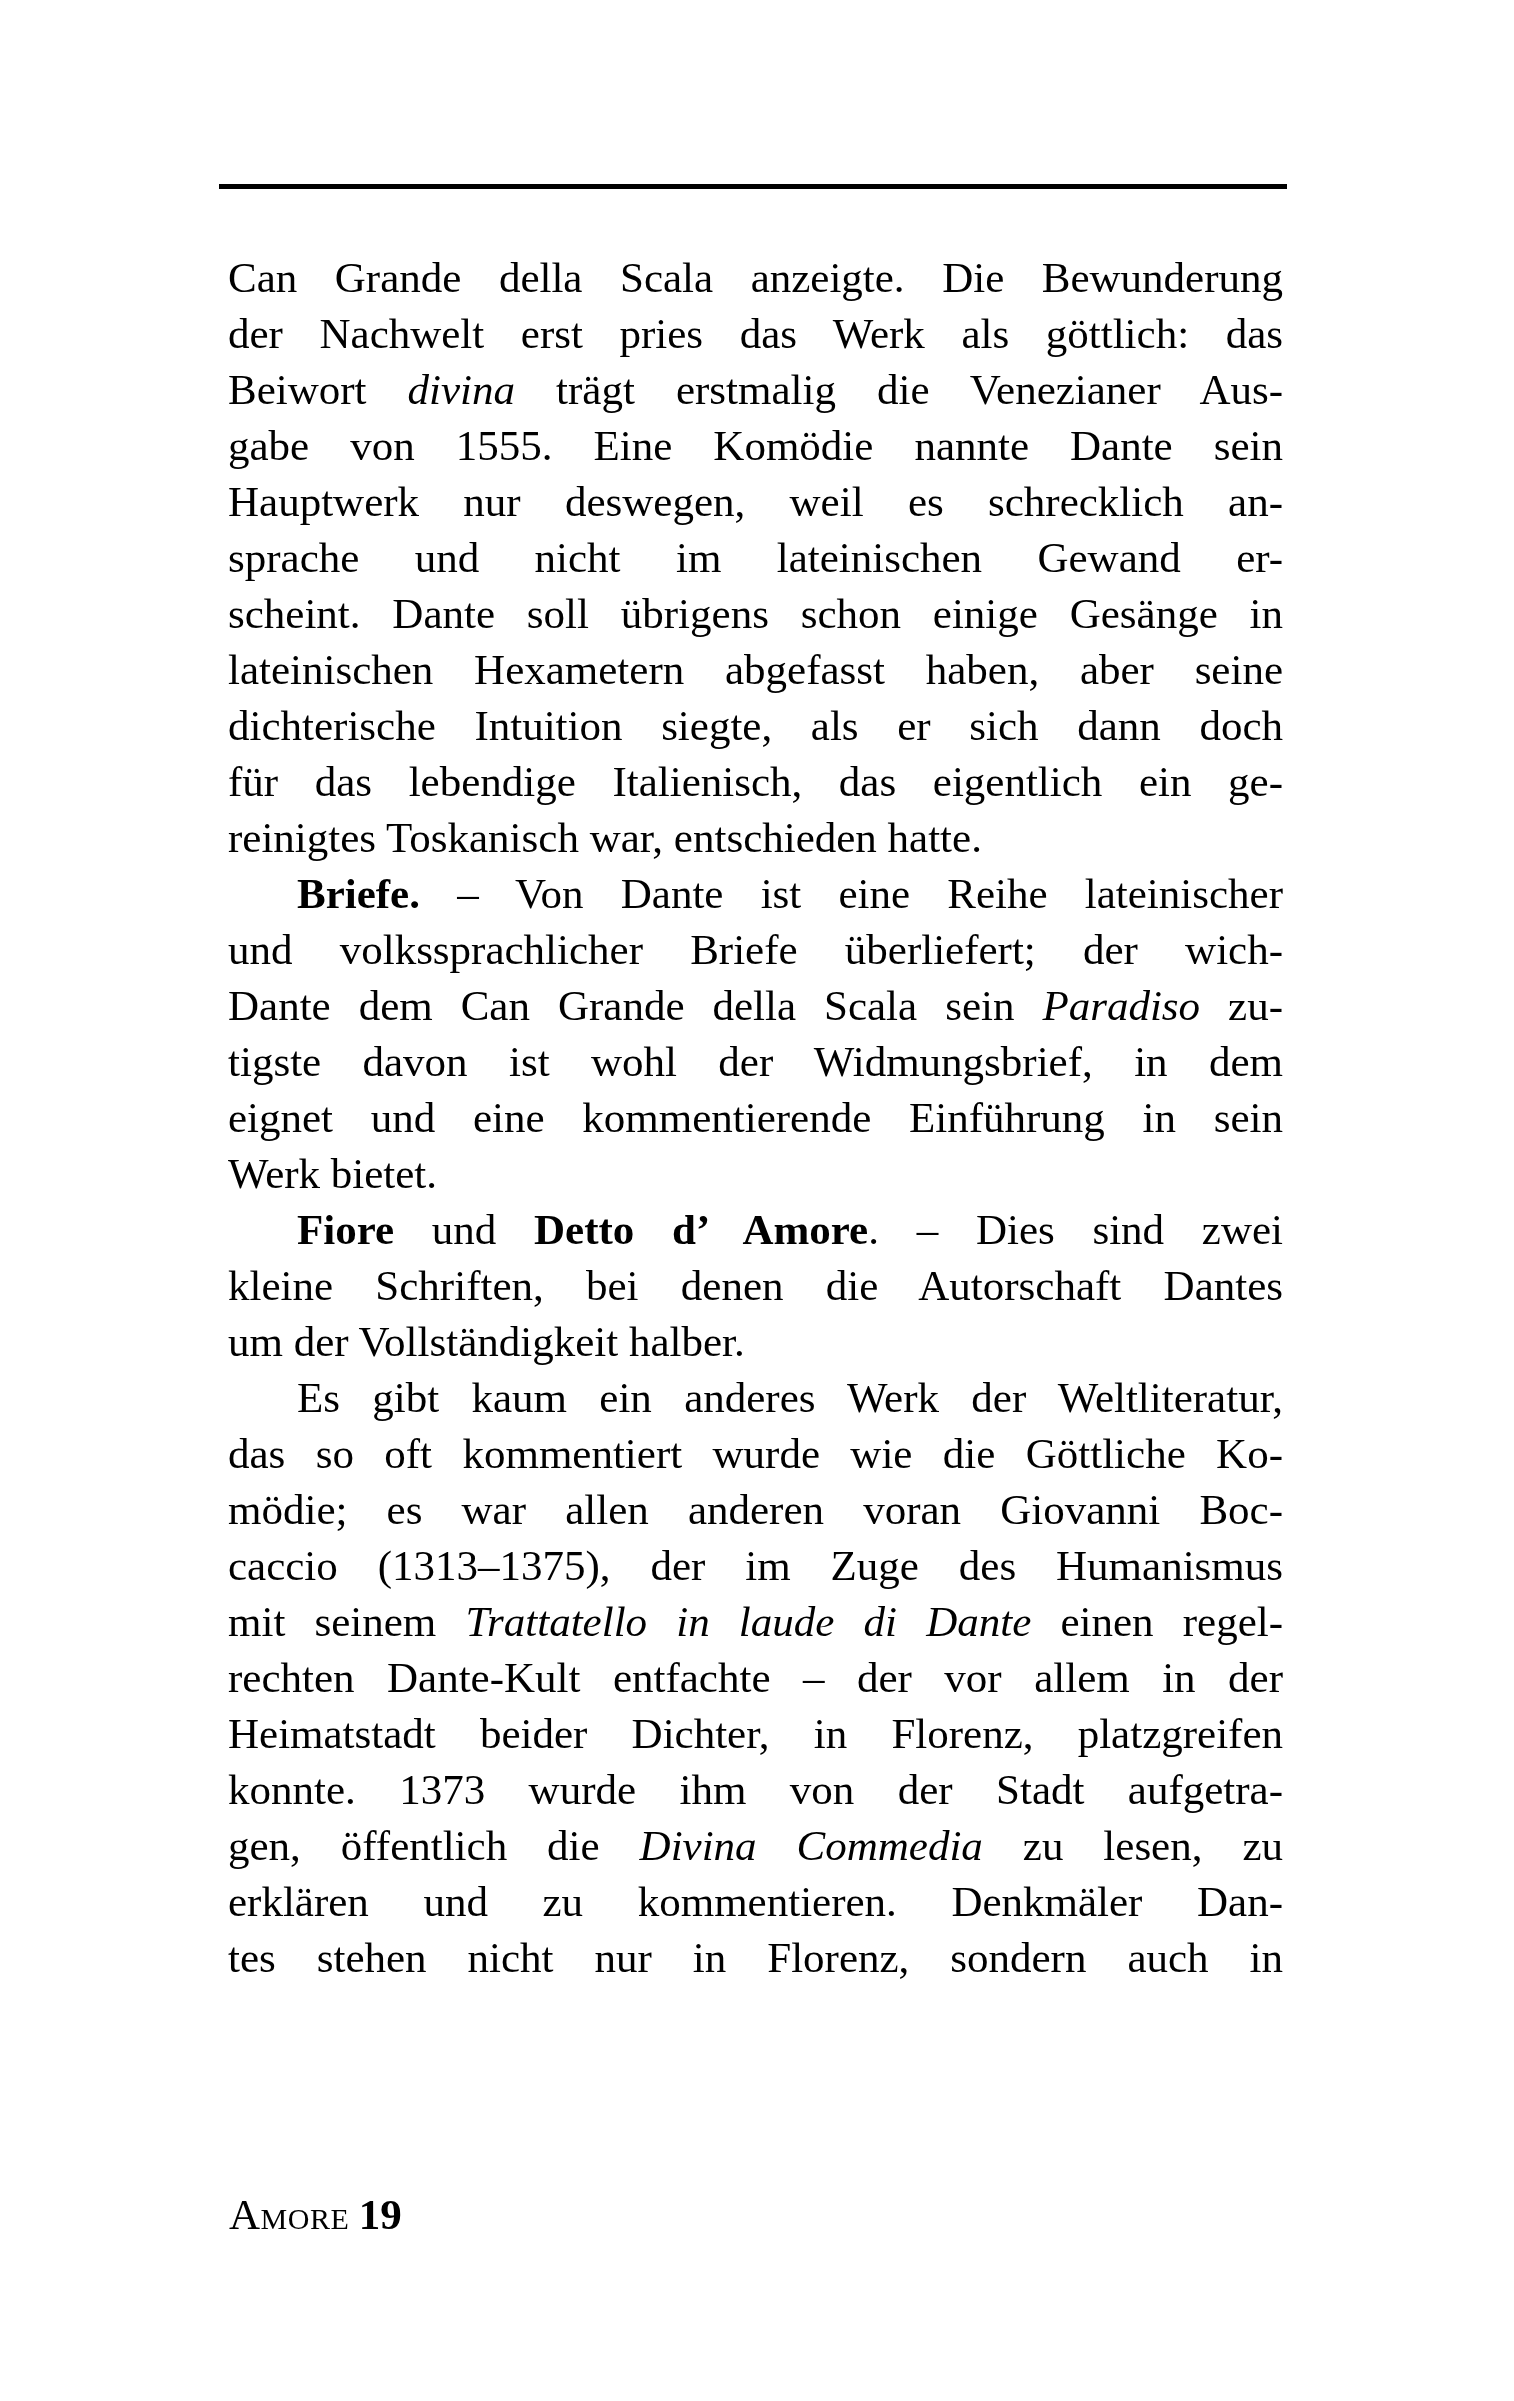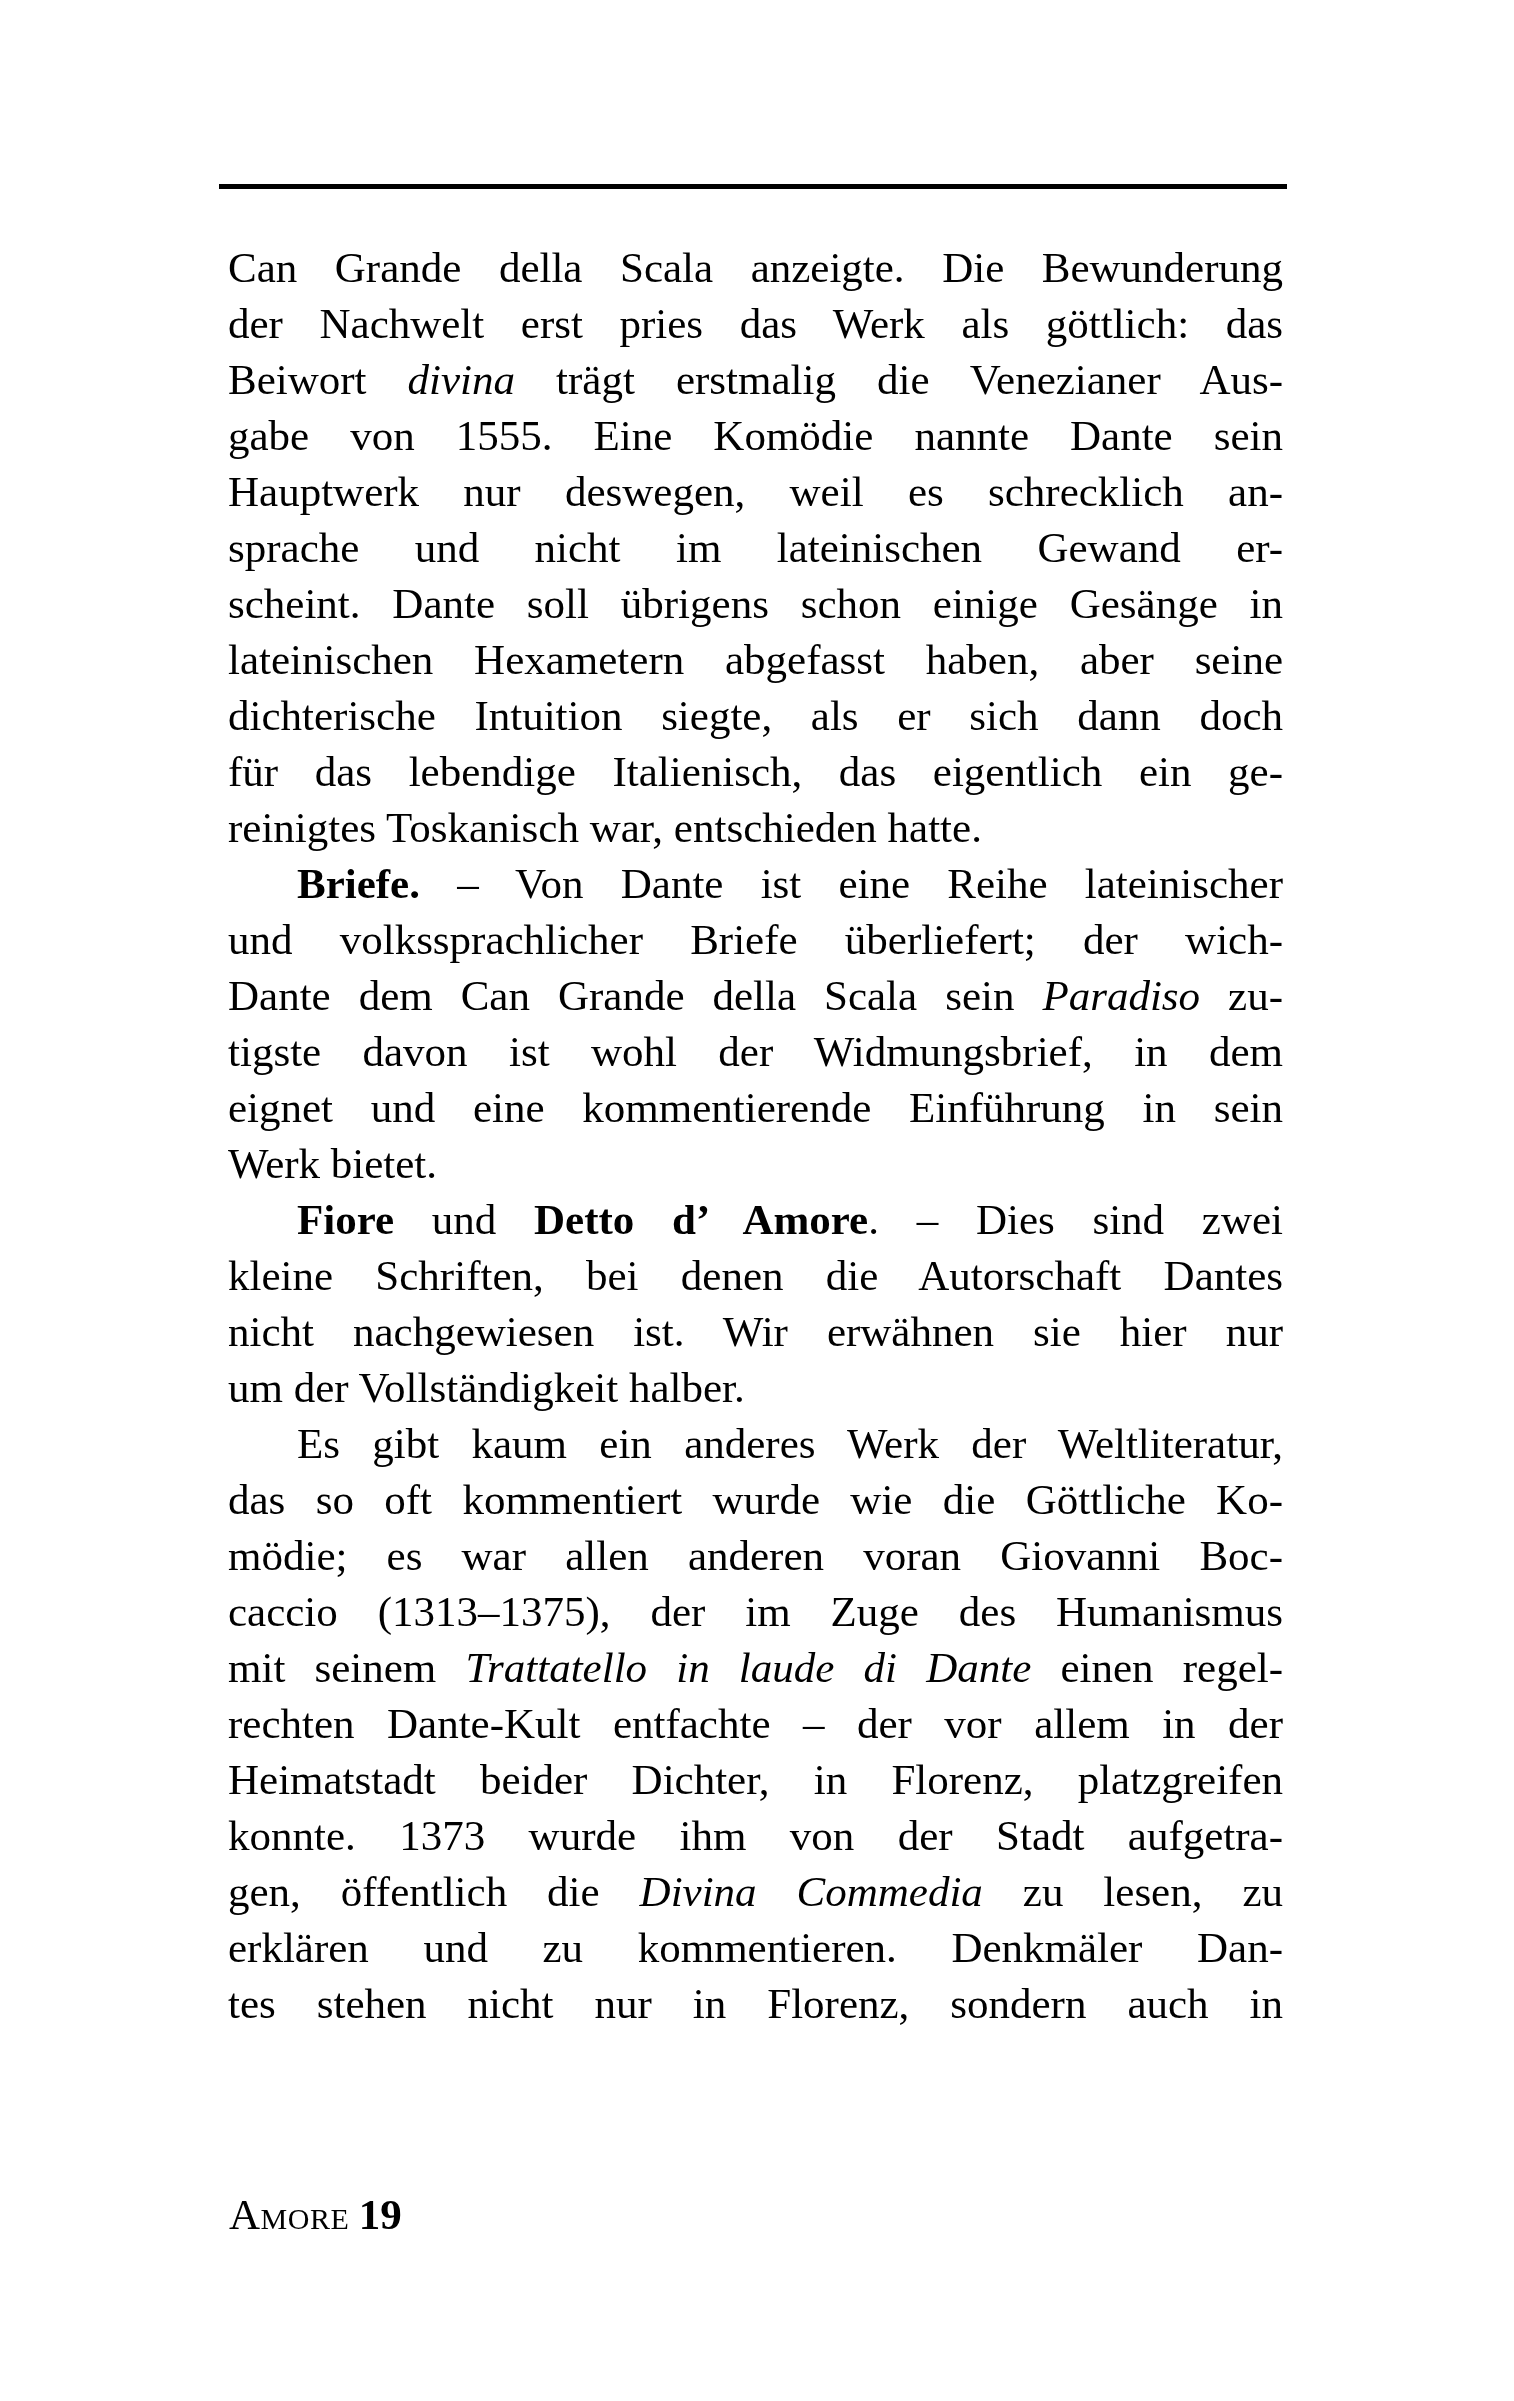--- a/index.html
+++ b/index.html
@@ -16,21 +16,21 @@
     position: absolute;
     left: 219px;
     top: 184px;
     width: 1068px;
     height: 4.8px;
     background: #000000;
   }
   .body-text {
     position: absolute;
     left: 228px;
-    top: 240px;
+    top: 250px;
     width: 1055px;
     font-size: 43px;
     line-height: 56px;
     font-family: Liberation Serif, serif;
   }
   .line {
     text-align: justify;
     text-align-last: justify;
     -moz-text-align-last: justify;
   }
@@ -70,21 +70,20 @@
       <div class="line"><span>für das lebendige Italienisch, das eigentlich ein ge-</span></div>
       <div class="line pl"><span>reinigtes Toskanisch war, entschieden hatte.</span></div>
       <div class="line indent"><span class="seg-b">Briefe.</span><span> – Von Dante ist eine Reihe lateinischer</span></div>
       <div class="line"><span>und volkssprachlicher Briefe überliefert; der wich-</span></div>
       <div class="line"><span>Dante dem Can Grande della Scala sein </span><span class="seg-i">Paradiso</span><span> zu-</span></div>
       <div class="line"><span>tigste davon ist wohl der Widmungsbrief, in dem</span></div>
       <div class="line"><span>eignet und eine kommentierende Einführung in sein</span></div>
       <div class="line pl"><span>Werk bietet.</span></div>
       <div class="line indent"><span class="seg-b">Fiore</span><span> und </span><span class="seg-b">Detto d’ Amore</span><span>. – Dies sind zwei</span></div>
       <div class="line"><span>kleine Schriften, bei denen die Autorschaft Dantes</span></div>
-      <div class="line"><span>nicht nachgewiesen ist. Wir erwähnen sie hier nur</span></div>
       <div class="line pl"><span>um der Vollständigkeit halber.</span></div>
       <div class="line indent"><span>Es gibt kaum ein anderes Werk der Weltliteratur,</span></div>
       <div class="line"><span>das so oft kommentiert wurde wie die Göttliche Ko-</span></div>
       <div class="line"><span>mödie; es war allen anderen voran Giovanni Boc-</span></div>
       <div class="line"><span>caccio (1313–1375), der im Zuge des Humanismus</span></div>
       <div class="line"><span>mit seinem </span><span class="seg-i">Trattatello in laude di Dante</span><span> einen regel-</span></div>
       <div class="line"><span>rechten Dante-Kult entfachte – der vor allem in der</span></div>
       <div class="line"><span>Heimatstadt beider Dichter, in Florenz, platzgreifen</span></div>
       <div class="line"><span>konnte. 1373 wurde ihm von der Stadt aufgetra-</span></div>
       <div class="line"><span>gen, öffentlich die </span><span class="seg-i">Divina Commedia</span><span> zu lesen, zu</span></div>

